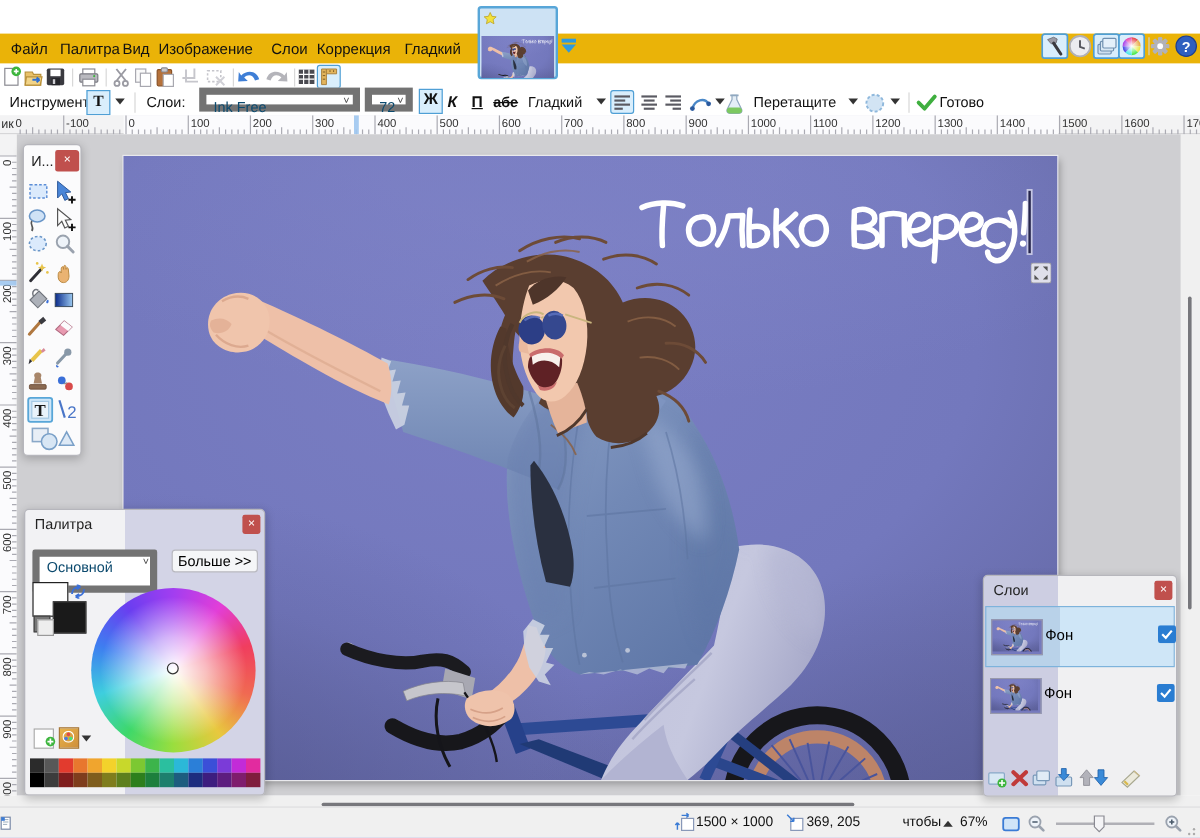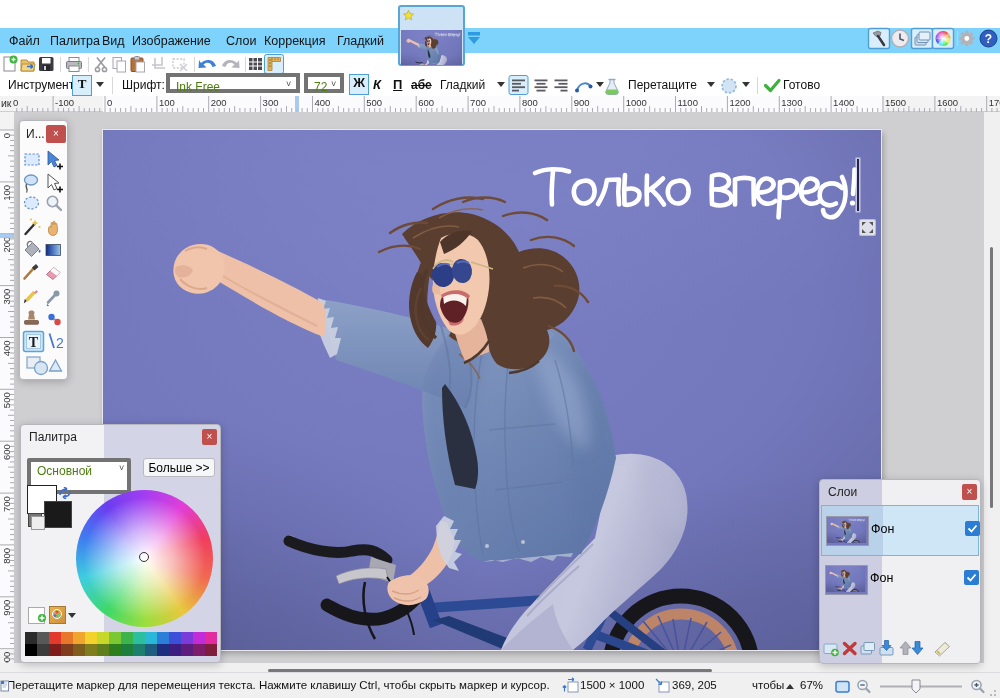--- a/index.html
+++ b/index.html
@@ -1,26 +1,26 @@
 <!DOCTYPE html>
 <html><head><meta charset="utf-8">
 <style>
   html,body{margin:0;padding:0;}
   body{width:1000px;height:698px;overflow:hidden;font-family:"Liberation Sans",sans-serif;-webkit-font-smoothing:antialiased;}
   #app{position:relative;width:1000px;height:698px;background:#fff;overflow:hidden;}
   .abs{position:absolute;}
   #titlebar{left:0;top:0;width:1000px;height:28px;background:#fff;}
   #titletext{left:33px;top:7px;font-size:12px;color:#111;}
   .winbtn{top:6px;width:15px;height:15px;}
-  #menubar{left:0;top:28px;width:1000px;height:25px;background:#7dd3fc;font-size:12.5px;color:#111;}
+  #menubar{left:0;top:28px;width:1000px;height:25px;background:#eab308;font-size:12.5px;color:#111;}
   .menuitem{position:absolute;top:6px;}
   #toolbar{left:0;top:53px;width:1000px;height:22px;background:#fff;}
   #optbar{left:0;top:75px;width:1000px;height:21px;background:#fff;font-size:12px;color:#111;}
   .optsep{position:absolute;top:2px;width:1px;height:17px;background:#d8d8d8;}
-  .combo{position:absolute;background:#fff;border:4px solid #737373;font-size:12px;color:#4d7c0f;}
+  .combo{position:absolute;background:#fff;border:6px solid #737373;font-size:12px;color:#0c4a6e;}
   .chev{position:absolute;color:#444;font-size:9px;}
   .tbtn{position:absolute;border:1px solid #4f9fd5;background:#d9eefc;}
   .darr{position:absolute;width:0;height:0;border-left:4px solid transparent;border-right:4px solid transparent;border-top:5px solid #333;}
   #rulerH{left:0;top:96px;width:1000px;height:16px;background:#f3f3f4;border-bottom:1px solid #cfcfd2;box-sizing:border-box;}
   #rulerV{left:0;top:112px;width:14px;height:551px;background:#f3f3f4;}
   #workspace{left:14px;top:112px;width:970px;height:551px;background:#cfcfd2;}
   #canvas{position:absolute;left:89px;top:18px;width:778px;height:520px;background:#7579bd;box-shadow:0 0 0 1px #e9e9ed,2px 3px 6px rgba(0,0,0,.28);}
   #vscroll{left:984px;top:112px;width:16px;height:551px;background:#f0f0f0;}
   #vthumb{left:6px;top:135px;width:3px;height:261px;background:#77777c;border-radius:2px;}
   #hscroll{left:0px;top:663px;width:1000px;height:9px;background:#f0f0f0;}
@@ -281,21 +281,21 @@
         <path d="M272,4.5 H280.5 V8.5 H272 Z" fill="#e2b45c" stroke="#a8803a" stroke-width="0.8"></path>
         <path d="M269,7 H271 M269,10 H271 M269,13 H271 M275,5.5 V7 M278,5.5 V7" stroke="#7a5a22" stroke-width="0.8"></path>
       </svg>
     </div>
 
 <div id="optbar" class="abs">
   <span class="abs" style="left:8px;top:3px">Инструмент:</span>
   <span class="abs tbtn" style="left:72px;top:0px;width:18px;height:19px;text-align:center;font-weight:bold;font-size:13px;font-family:'Liberation Serif',serif">T</span>
   <span class="darr" style="left:96px;top:7px"></span>
   <span class="optsep" style="left:112px"></span>
-  <span class="abs" style="left:122px;top:3px">Шрифт:</span>
+  <span class="abs" style="left:122px;top:3px">Слои:</span>
   <span class="combo" style="left:166px;top:-2px;width:134px;height:20px;line-height:20px;padding-left:6px;box-sizing:border-box">Ink Free</span>
   <span class="chev" style="left:286px;top:4px">˅</span>
   <span class="combo" style="left:304px;top:-2px;width:40px;height:20px;line-height:20px;padding-left:6px;box-sizing:border-box">72</span>
   <span class="chev" style="left:331px;top:4px">˅</span>
   <span class="abs tbtn" style="left:349px;top:-1px;width:18px;height:19px;text-align:center;font-weight:bold;font-size:13px">Ж</span>
   <span class="abs" style="left:373px;top:2px;font-weight:bold;font-style:italic;font-size:13px">К</span>
   <span class="abs" style="left:393px;top:2px;font-weight:bold;font-size:13px;text-decoration:underline">П</span>
   <span class="abs" style="left:411px;top:3px;font-weight:bold;font-size:12px;text-decoration:line-through">абе</span>
   <span class="abs" style="left:440px;top:3px">Гладкий</span>
   <span class="darr" style="left:497px;top:7px"></span>
@@ -679,21 +679,20 @@
 </div>
 
 <div id="vscroll" class="abs">
       <div id="vthumb" class="abs"></div>
     </div>
 <div id="hscroll" class="abs">
       <div id="hthumb" class="abs"></div>
     </div>
 
 <div id="statusbar" class="abs">
-  <span class="abs" style="left:7px;top:6px">Перетащите маркер для перемещения текста. Нажмите клавишу Ctrl, чтобы скрыть маркер и курсор.</span>
   <span class="abs" style="left:580px;top:6px">1500 × 1000</span>
   <span class="abs" style="left:672px;top:6px">369, 205</span>
   <span class="abs" style="left:752px;top:6px">чтобы</span>
   <span class="abs" style="left:786px;top:11px;width:0;height:0;border-left:4px solid transparent;border-right:4px solid transparent;border-bottom:5px solid #333"></span>
   <span class="abs" style="left:800px;top:6px">67%</span>
   <svg class="abs" style="left:0;top:0" width="1000" height="26" id="statussvg">
         <rect x="1" y="8" width="7.5" height="10" fill="#fff" stroke="#7a8aa8"></rect>
         <path d="M2.5,10 H7 M2.5,12 H7 M2.5,14 H6" stroke="#9ab" stroke-width="0.8"></path>
         <rect x="1" y="8" width="3" height="3" fill="#3a7bd5"></rect>
         <rect x="568" y="9" width="10" height="10" fill="#fff" stroke="#8898b8"></rect>

